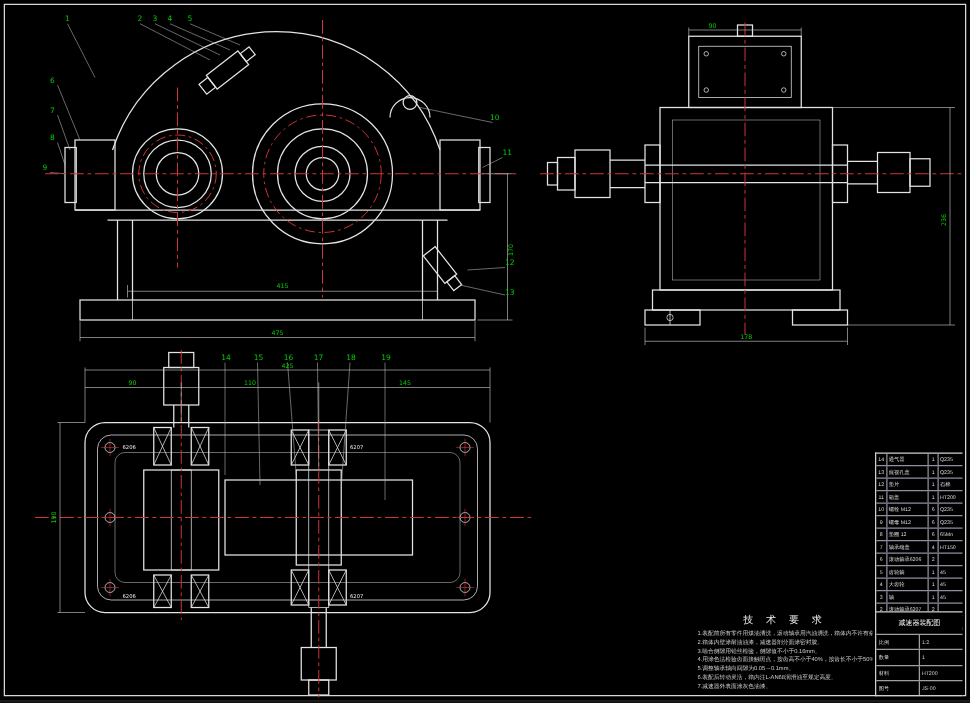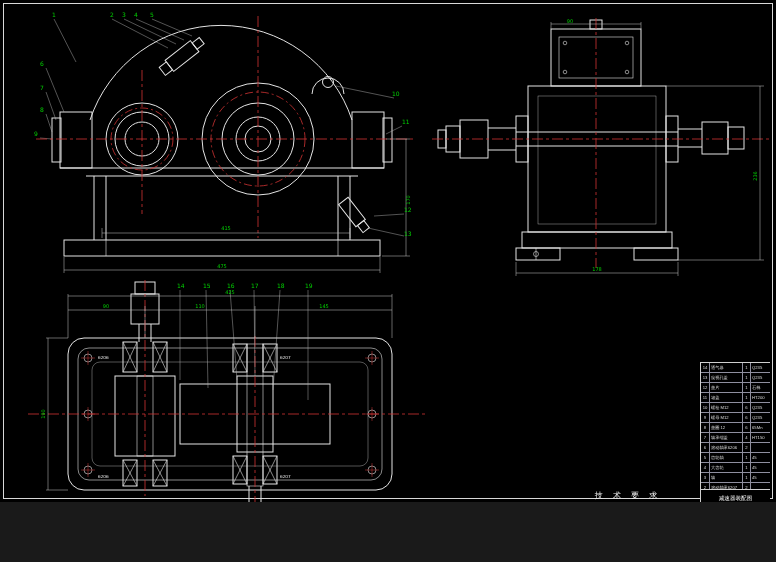--- a/index.html
+++ b/index.html
@@ -1,16 +1,16 @@
 <!DOCTYPE html>
 <html><head>
 <meta charset="utf-8">
 <style>
   html,body{margin:0;padding:0;background:#1a1a1a;}
-  .canvas{position:relative;width:776px;height:502px;background:#000;overflow:hidden;
+  .canvas{position:relative;width:776px;height:560px;background:#000;overflow:hidden;
           font-family:"Liberation Sans",sans-serif;}
   .frame{position:absolute;left:3px;top:3px;right:3px;bottom:3px;border:1.5px solid #d8d8d8;pointer-events:none;}
   svg.view{position:absolute;overflow:visible;}
   .view-front{left:6px;top:2px;}
   .view-side{left:430px;top:16px;}
   .view-plan{left:28px;top:280px;}
 
   
   .w{stroke:#e4e4e4;stroke-width:1;fill:none;}
   .w2{stroke:#e4e4e4;stroke-width:.6;fill:none;}

